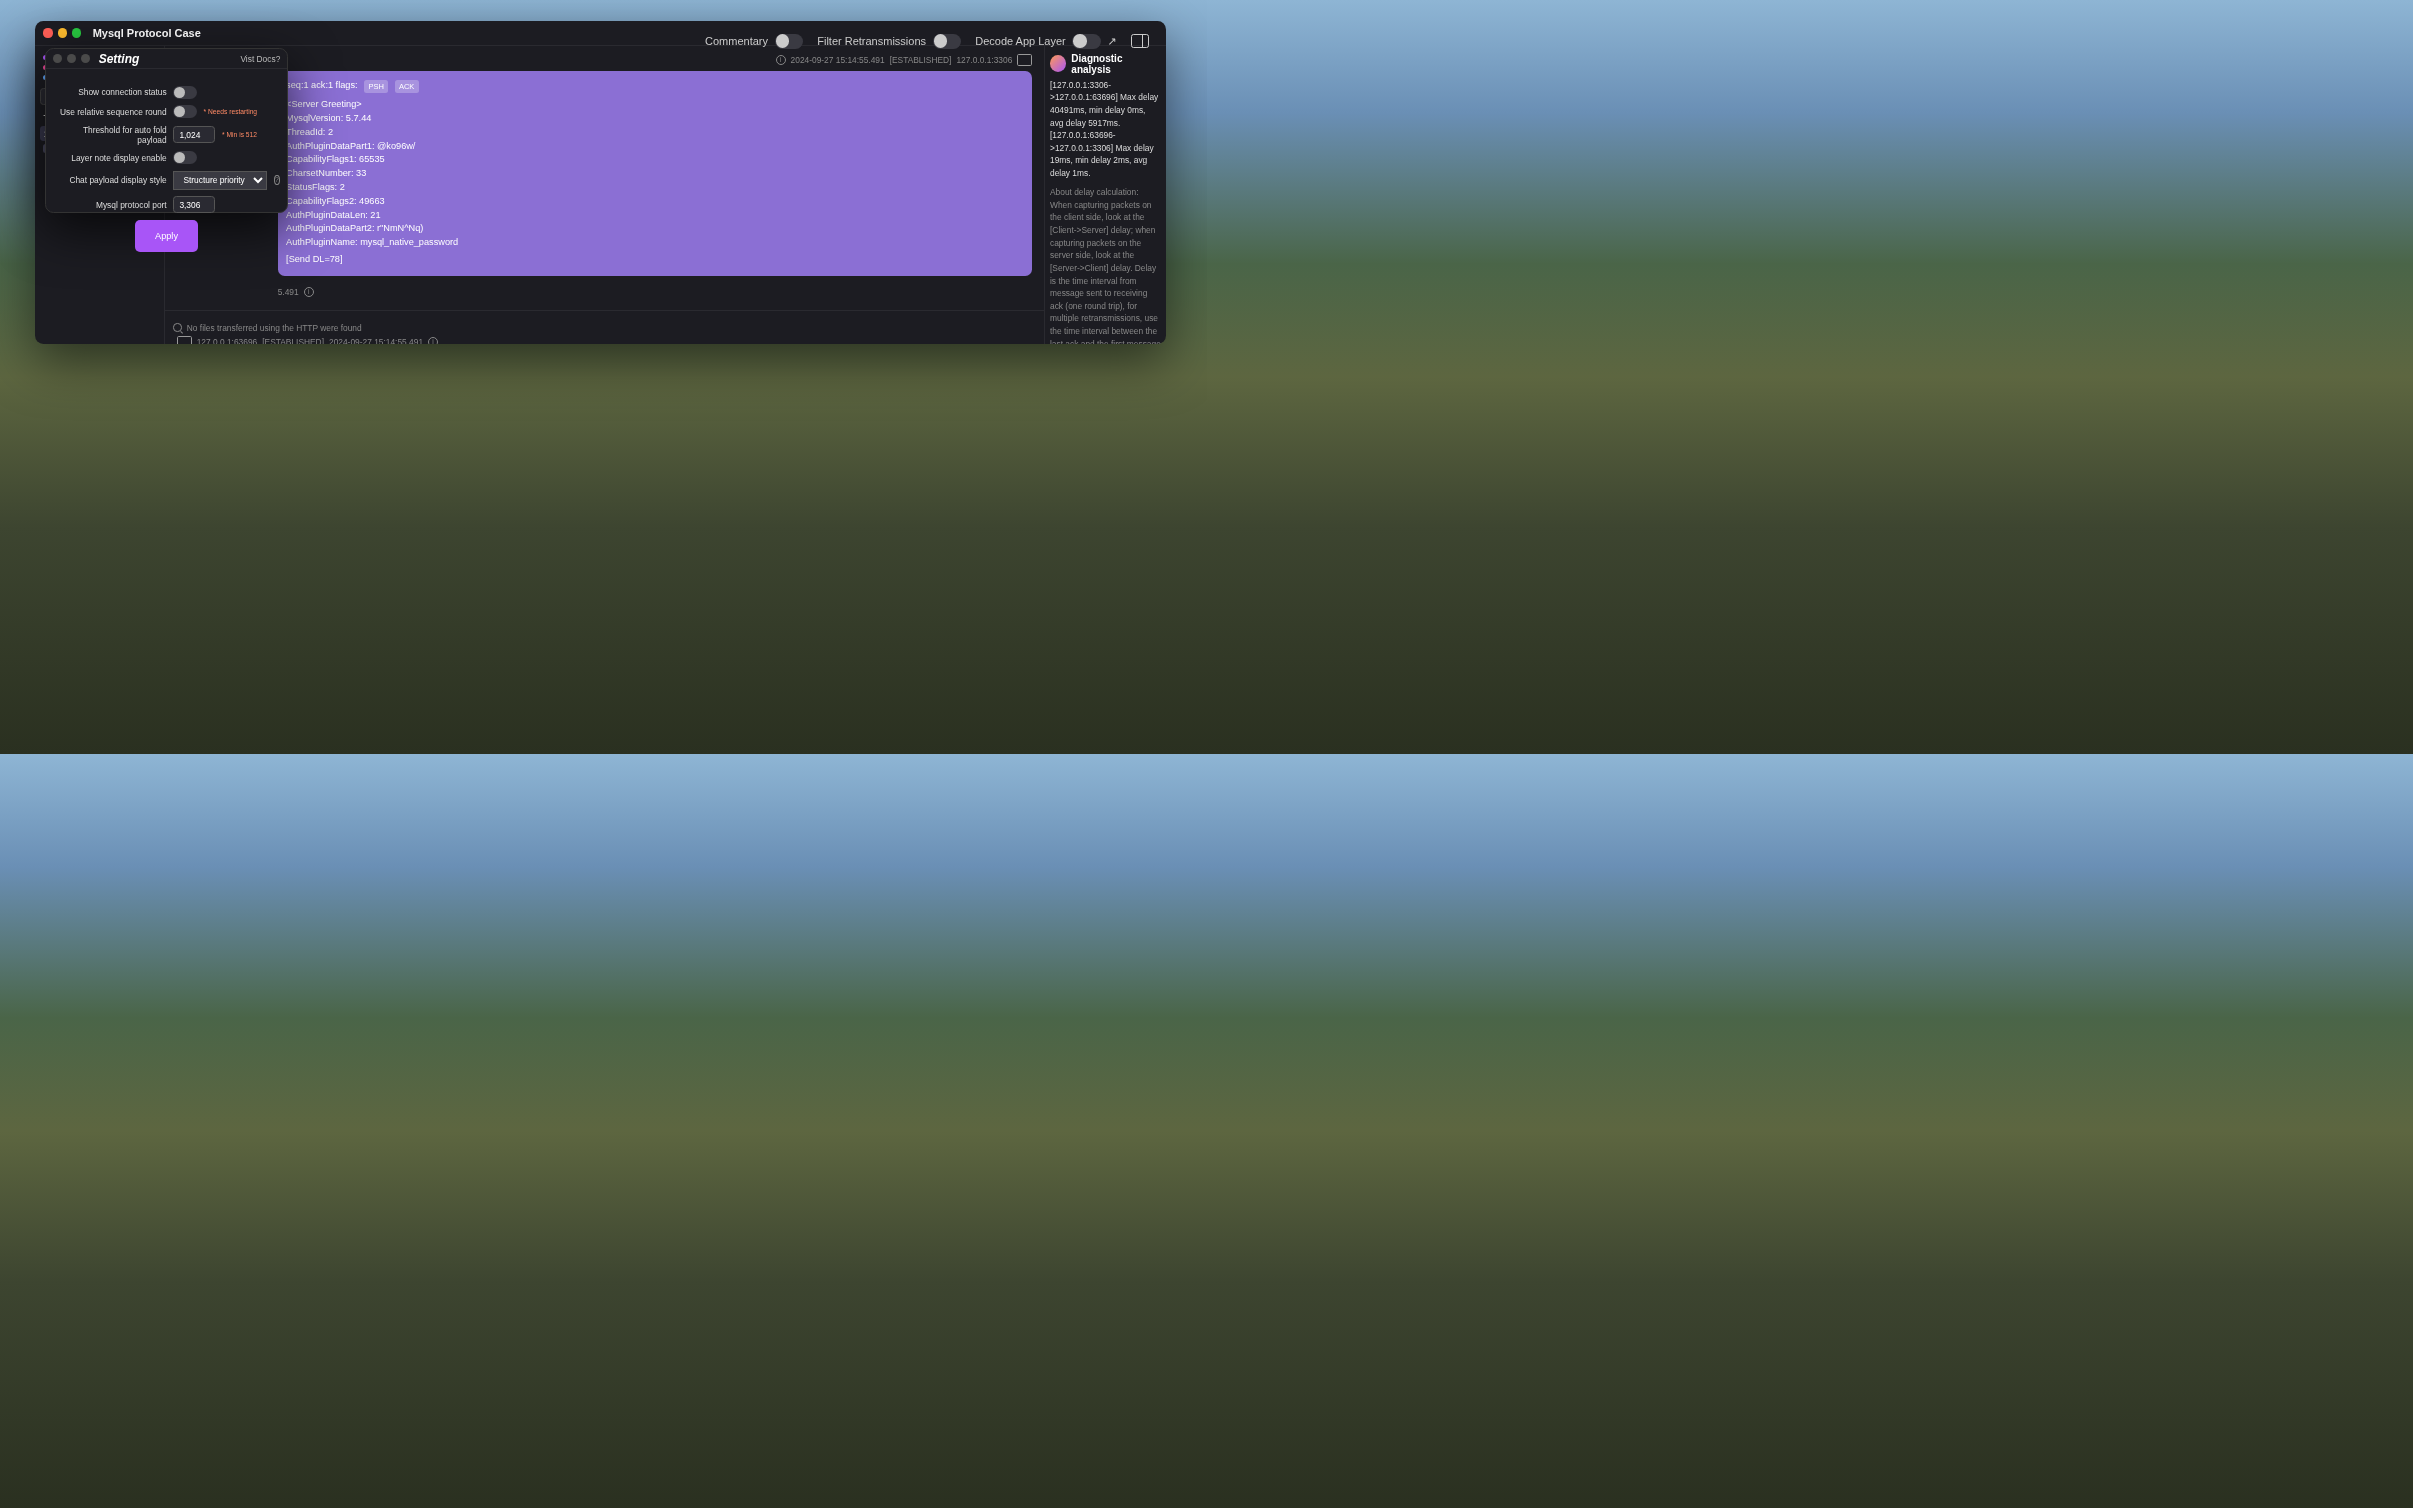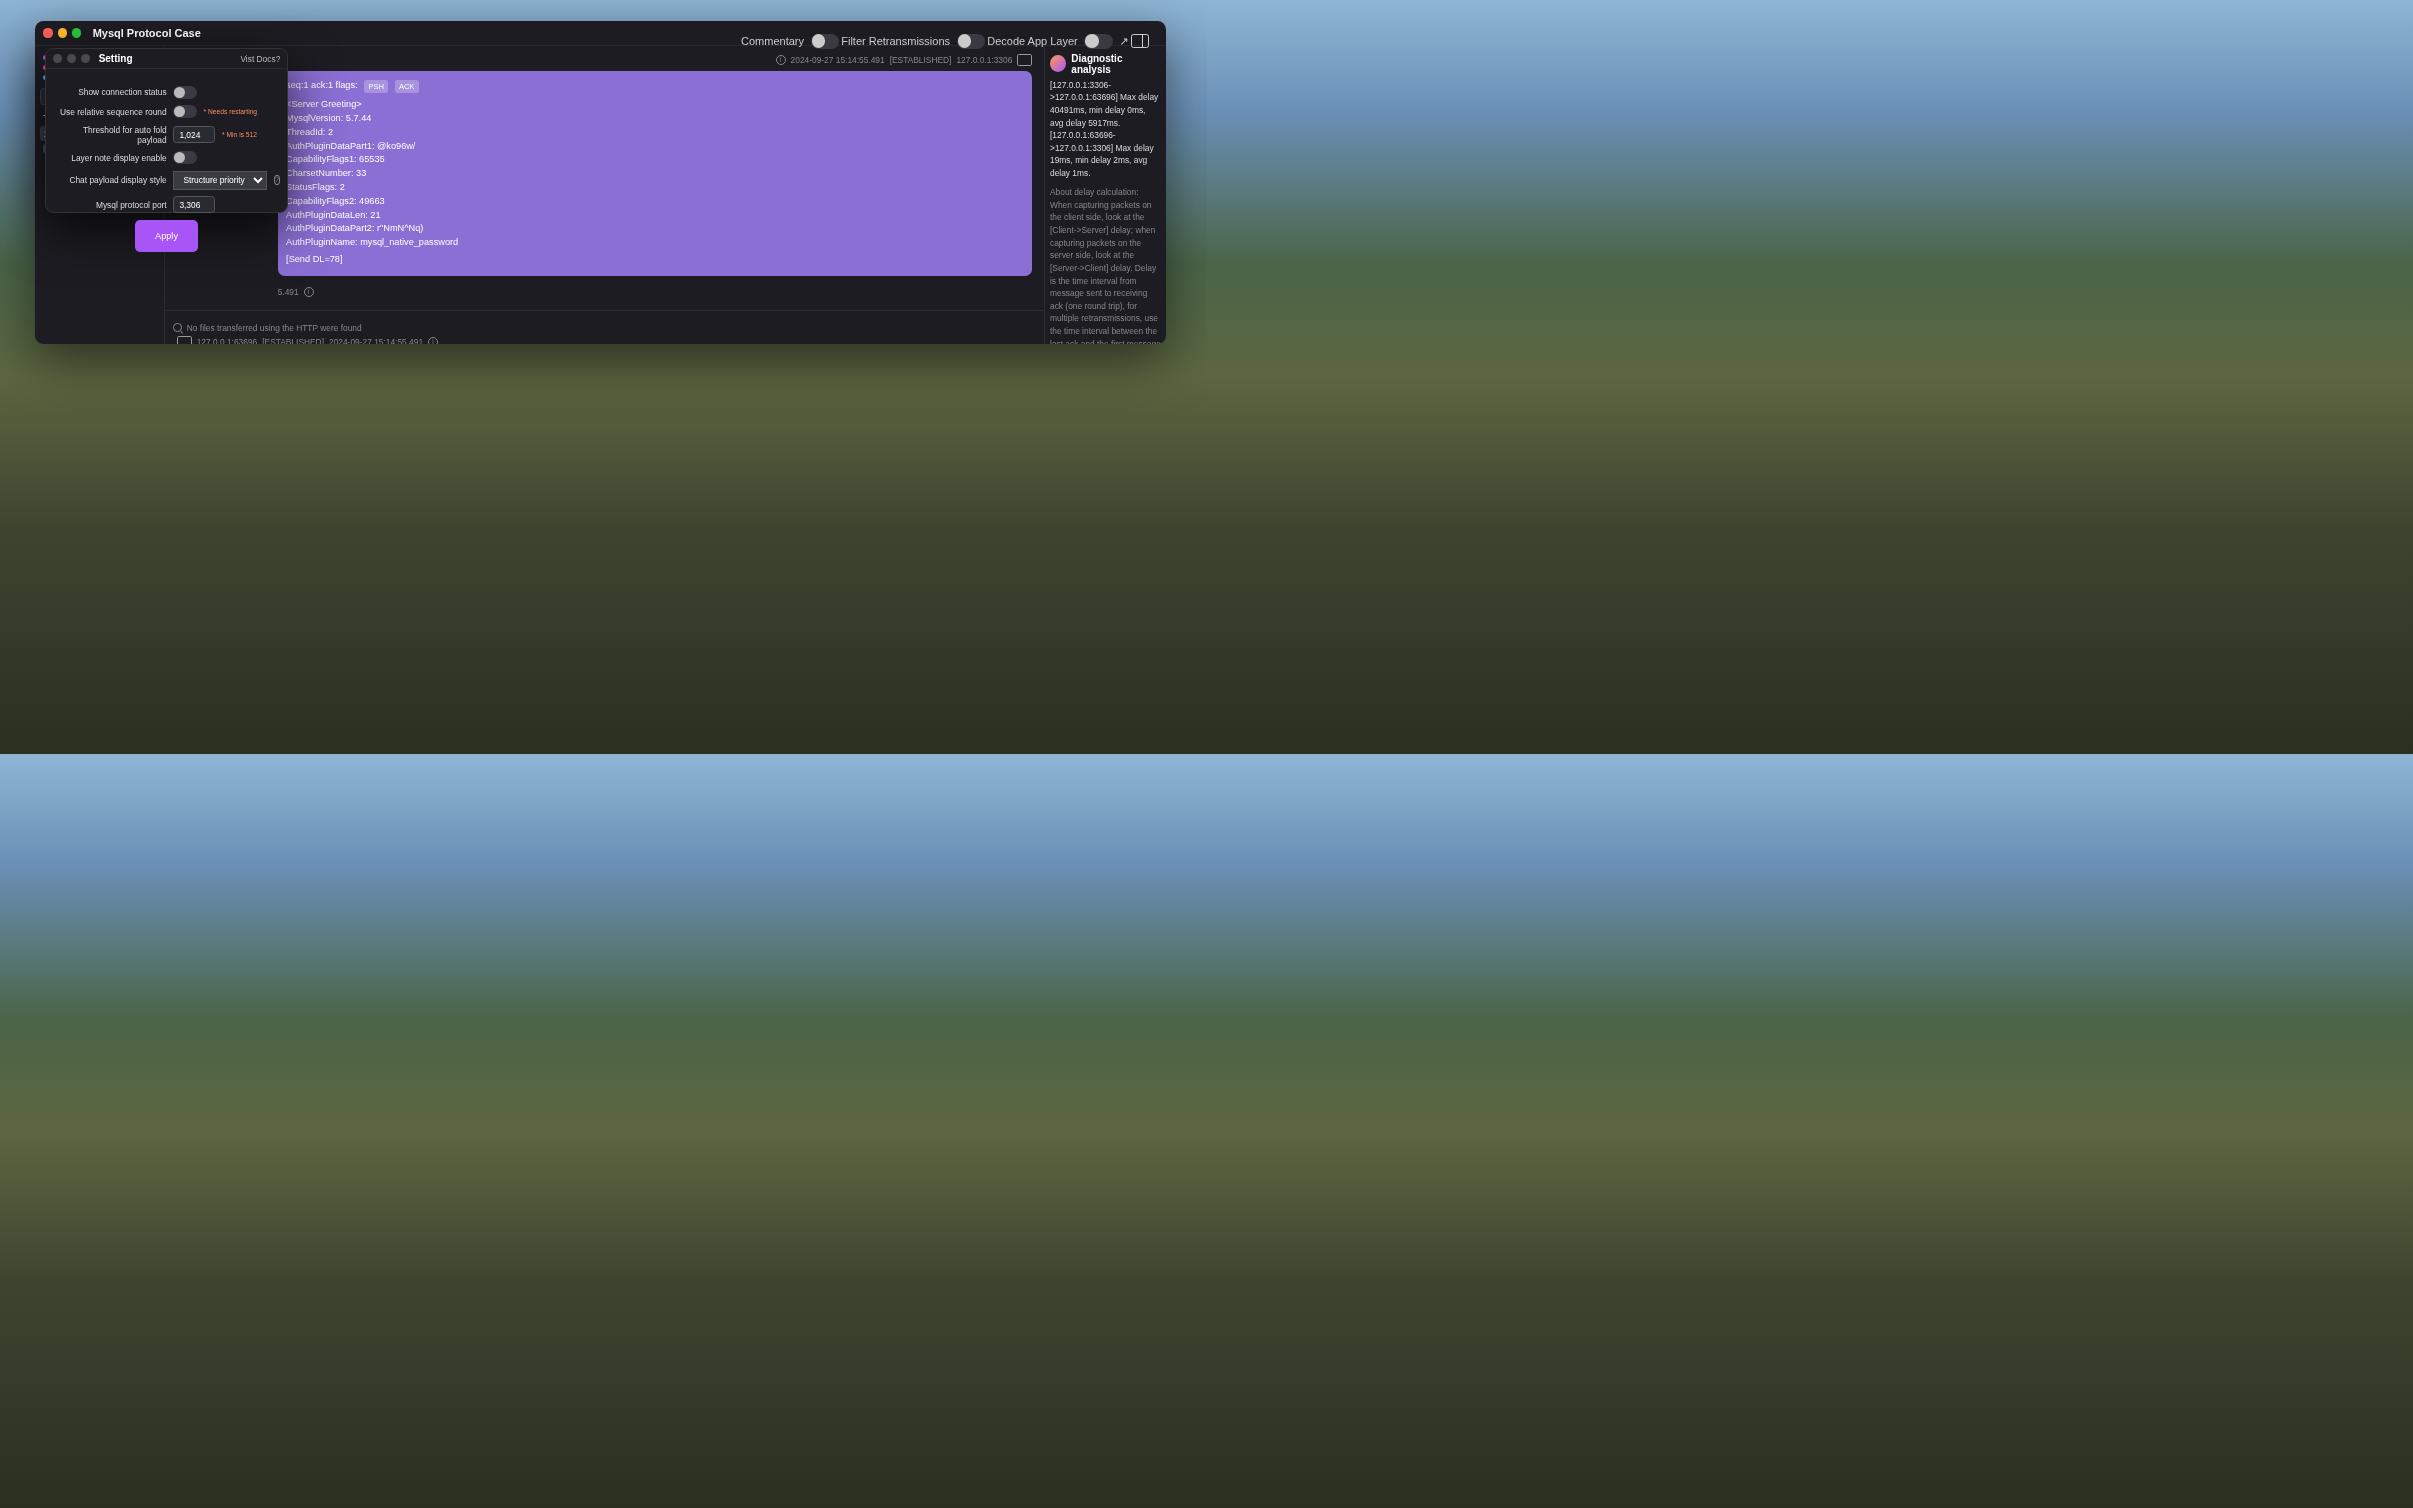--- a/index.html
+++ b/index.html
@@ -36,21 +36,21 @@
       width: 9.2px; height: 9.2px; border-radius: 50%;
     }
     .tl-red { background: #ff5f57; }
     .tl-yellow { background: #febc2e; }
     .tl-green { background: #28c840; }
     .tl-gray { background: #4a4a4a; }
     .title { color: #fff; font-weight: 600; margin-left: 11.7px; font-size: 11px; }
     .toolbar-items {
       display: flex;
       align-items: center;
-      gap: 2px;
+      gap: 14px;
       margin-left: auto;
       margin-right: 8.4px;
       color: #ccc;
       margin-top: 16px;
     }
     .toggle {
       width: 28.5px; height: 15px;
       background: #3a3a42;
       border-radius: 7.5px;
       position: relative;
@@ -252,21 +252,21 @@
       box-shadow: 0 17px 50px rgba(0,0,0,0.7);
       z-index: 100;
     }
     .modal-titlebar {
       height: 20px;
       display: flex;
       align-items: center;
       padding: 0 6.7px;
       border-bottom: 0.8px solid #2a2a30;
     }
-    .modal-title { color: #fff; font-weight: 600; font-size: 10px; margin-left: 8.4px; }
+    .modal-title { color: #fff; font-weight: 600; font-size: 12px; margin-left: 8.4px; font-style: italic; }
     .modal-link {
       margin-left: auto;
       color: #bbb;
       font-size: 8.4px;
     }
     .settings-body {
       padding: 17px 11.7px;
     }
     .setting-row {
       display: flex;

